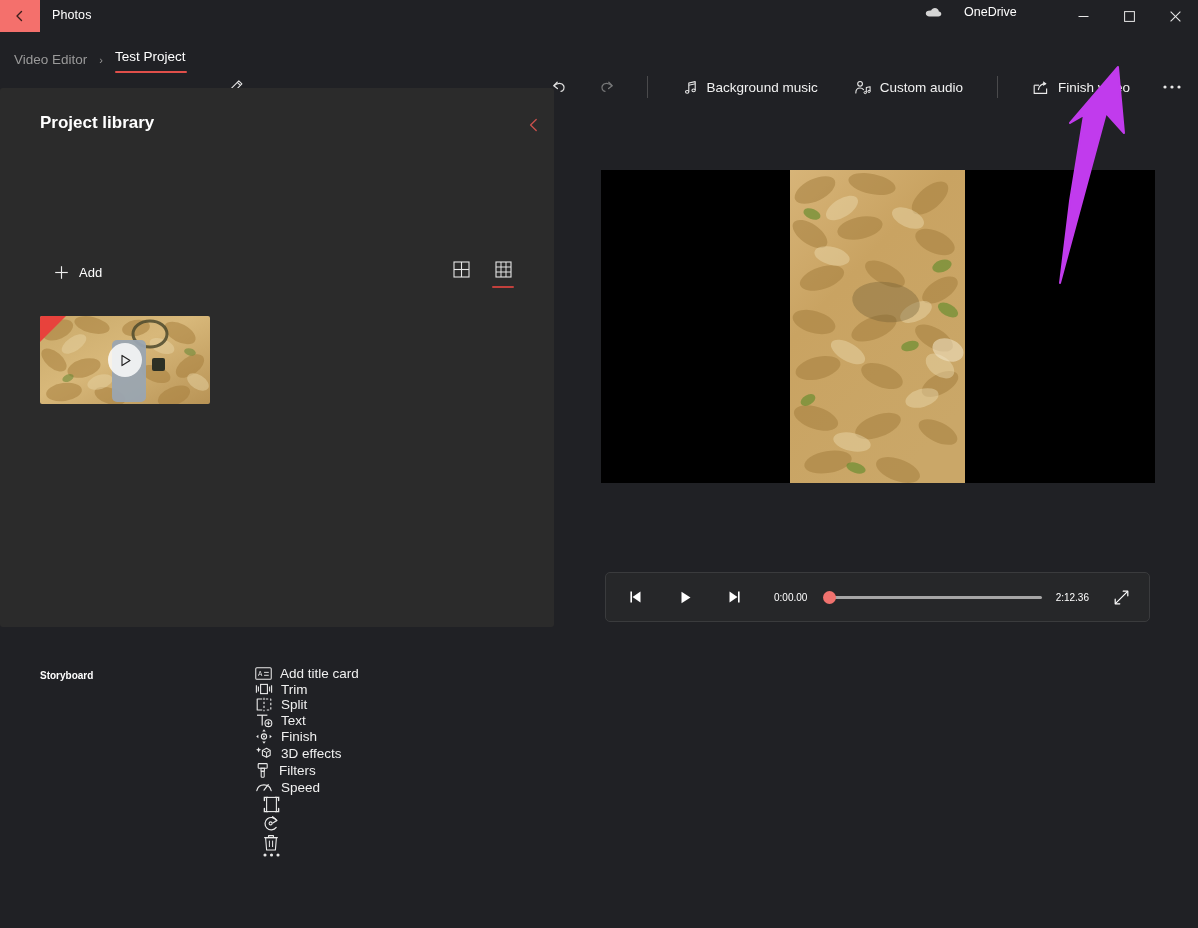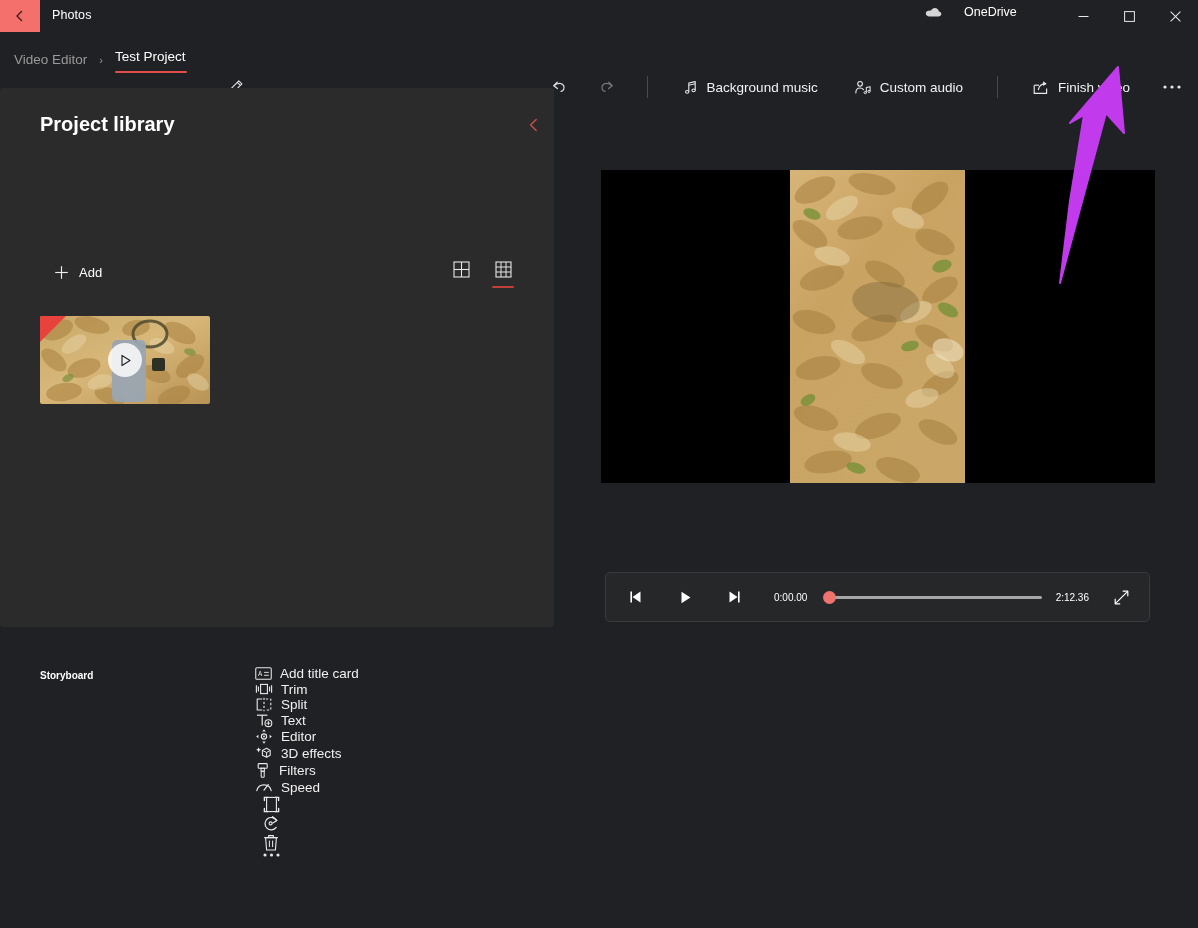--- a/index.html
+++ b/index.html
@@ -66,21 +66,21 @@
     padding: 0 12px; border-radius: 4px; cursor: pointer; color: #f2f2f2; font-size: 13.5px;
   }
   .vsep { width: 1px; height: 22px; background: #4a4a4c; margin: 0 10px; }
 
   
   .library {
     position: absolute; left: 0; top: 88px; width: 554px; height: 539px;
     background: #2b2b2b; border-radius: 3px;
   }
   .library-title {
-    position: absolute; left: 40px; top: 25px; font-size: 20px; color: #ffffff; font-weight: 600;
+    position: absolute; left: 40px; top: 25px; font-size: 17px; color: #ffffff; font-weight: 600;
   }
   .collapse-btn {
     position: absolute; left: 521px; top: 25px; width: 26px; height: 24px;
     display: flex; align-items: center; justify-content: center; cursor: pointer;
   }
   .add-btn {
     position: absolute; left: 50px; top: 172px; height: 24px;
     display: flex; align-items: center; gap: 10px; cursor: pointer; padding: 0 4px; border-radius: 3px;
   }
   .add-label { font-size: 13px; color: #ffffff; }
@@ -500,21 +500,21 @@
 
     <div class="sb-btn">
       <svg width="18" height="17" viewBox="0 0 18 17">
         <circle cx="9" cy="8.5" r="2.6" fill="none" stroke="#eaeaea" stroke-width="1.1"></circle>
         <circle cx="9" cy="8.5" r="0.9" fill="#eaeaea"></circle>
         <path d="M9 1.2 L10.7 3.4 H7.3 Z" fill="#eaeaea"></path>
         <path d="M9 15.8 L10.7 13.6 H7.3 Z" fill="#eaeaea"></path>
         <path d="M1.2 8.5 L3.4 6.8 V10.2 Z" fill="#eaeaea"></path>
         <path d="M16.8 8.5 L14.6 6.8 V10.2 Z" fill="#eaeaea"></path>
       </svg>
-      <span>Editor</span>
+      <span>Finish</span>
     </div>
 
     <div class="sb-btn">
       <svg width="18" height="17" viewBox="0 0 18 17">
         <path d="M7.4 5.4 L11.6 3.3 L15.2 5.4 V10.2 L11.6 12.3 L7.4 10.2 Z" fill="none" stroke="#eaeaea" stroke-width="1.05" stroke-linejoin="round"></path>
         <path d="M7.4 5.4 L11.6 7.5 L15.2 5.4" fill="none" stroke="#eaeaea" stroke-width="1"></path>
         <line x1="11.6" y1="7.5" x2="11.6" y2="12.3" stroke="#eaeaea" stroke-width="1"></line>
         <path d="M3.6 2.2 L4.4 4.0 L6.2 4.8 L4.4 5.6 L3.6 7.4 L2.8 5.6 L1.0 4.8 L2.8 4.0 Z" fill="#eaeaea"></path>
       </svg>
       <span>3D effects</span>

